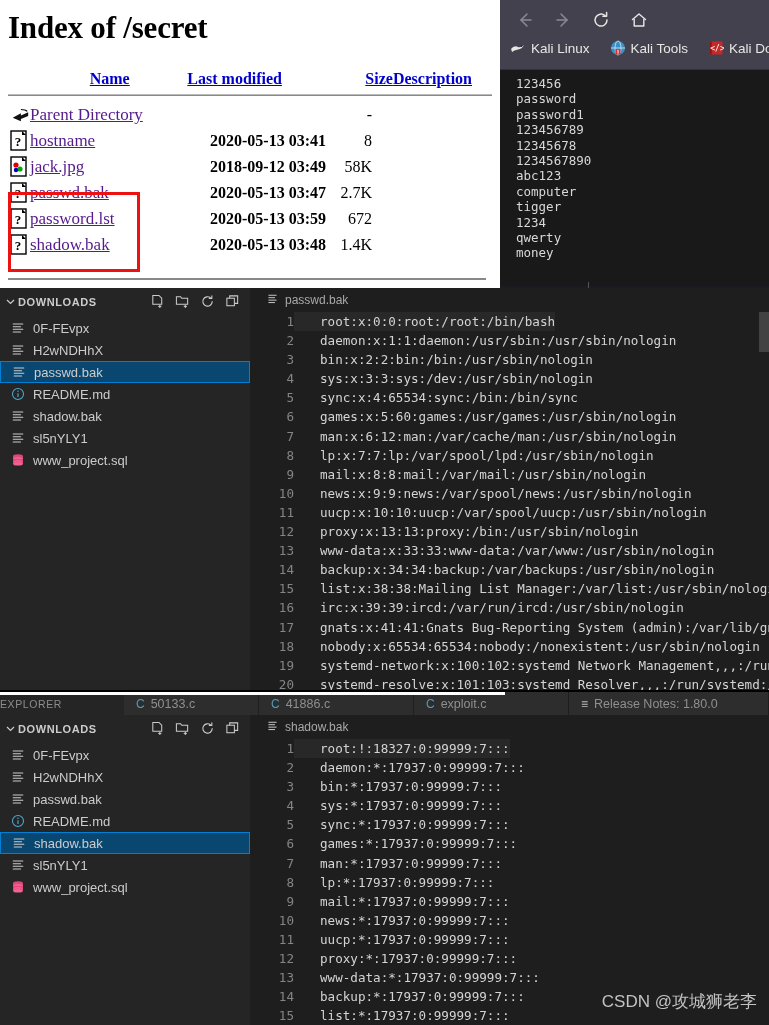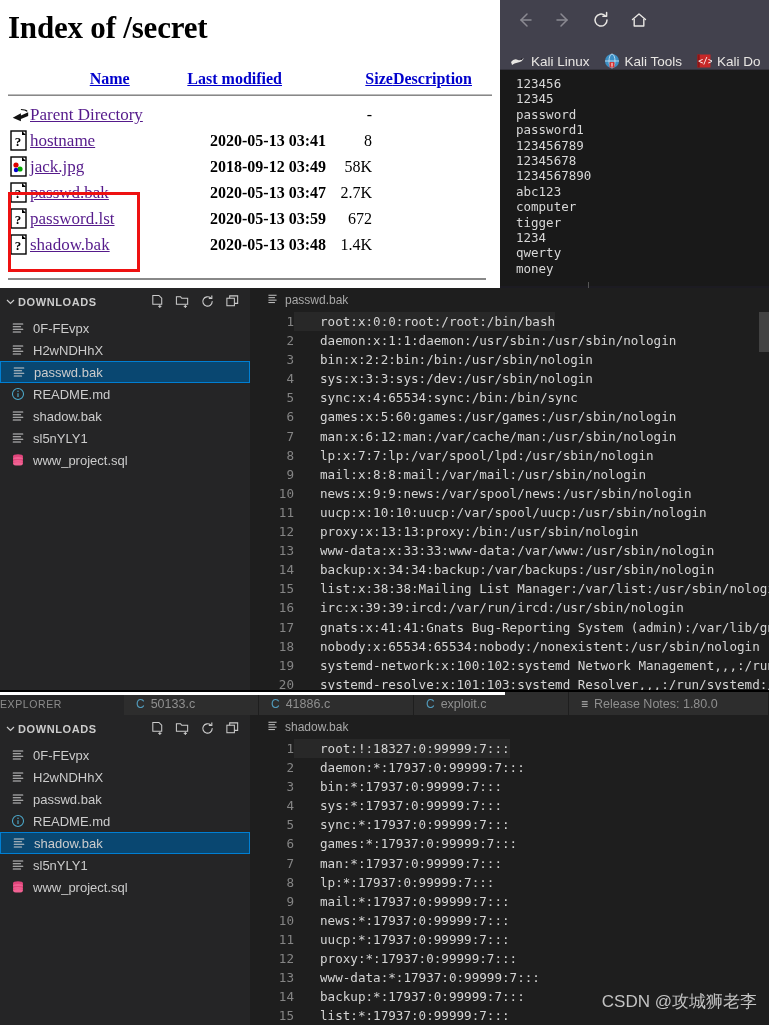--- a/index.html
+++ b/index.html
@@ -60,22 +60,22 @@
   .browser {
     position: absolute; left: 500px; top: 0; width: 269px; height: 288px;
     background: #1c1b22; overflow: hidden;
   }
   .br-toolbar {
     height: 40px; background: #42414d; display: flex; align-items: center;
     padding-left: 14px; gap: 16px;
   }
   .br-btn { width: 22px; height: 22px; display:flex; align-items:center; justify-content:center; cursor:pointer;}
   .br-bookmarks {
-    height: 30px; background: #42414d; display:flex; align-items:flex-end;
-    gap: 14px; padding-left: 10px; border-bottom: 1px solid #33323b;
+    height: 30px; background: #42414d; display:flex; align-items:flex-start;
+    gap: 20px; padding-left: 10px; border-bottom: 1px solid #33323b;
   }
   .bm { display:flex; align-items:center; gap:5px; color:#e8e6e3; font-size:13.5px; white-space:nowrap; cursor:pointer;}
   .bm-ico { width:16px; height:16px; display:flex; align-items:center; justify-content:center; flex:0 0 16px;}
   .br-content {
     background: #191919; height: 216px; padding: 6px 0 0 16px;
     font-family: "DejaVu Sans Mono", monospace; font-size: 12.5px;
     color: #d8d8d8; line-height: 15.4px; overflow:hidden;
   }
   .br-content div { white-space: pre; }
   .br-vdiv { position:absolute; left: 88px; top: 282px; width:1px; height:6px; background:#555; }
@@ -313,21 +313,20 @@
               <rect x="1.5" y="1.5" width="13" height="13" fill="#c62828"></rect>
               <rect x="1.5" y="1.5" width="2.2" height="13" fill="#8e1515"></rect>
               <text x="9.5" y="11" font-size="8" font-family="DejaVu Sans Mono, monospace" text-anchor="middle" fill="#fff">&lt;/&gt;</text>
             </svg>
           </span>
           <span>Kali Do</span>
         </span>
       </div>
     <div class="br-content" id="br-content">
         <div>123456</div>
-        <div>12345</div>
         <div>password</div>
         <div>password1</div>
         <div>123456789</div>
         <div>12345678</div>
         <div>1234567890</div>
         <div>abc123</div>
         <div>computer</div>
         <div>tigger</div>
         <div>1234</div>
         <div>qwerty</div>

